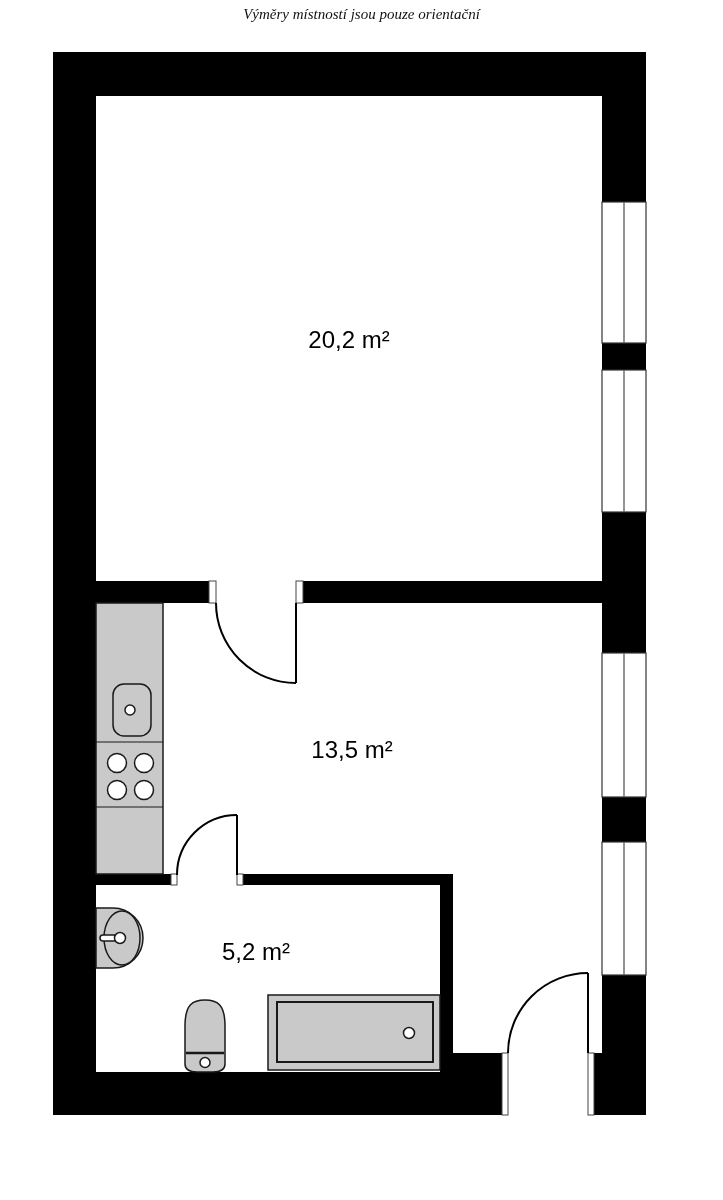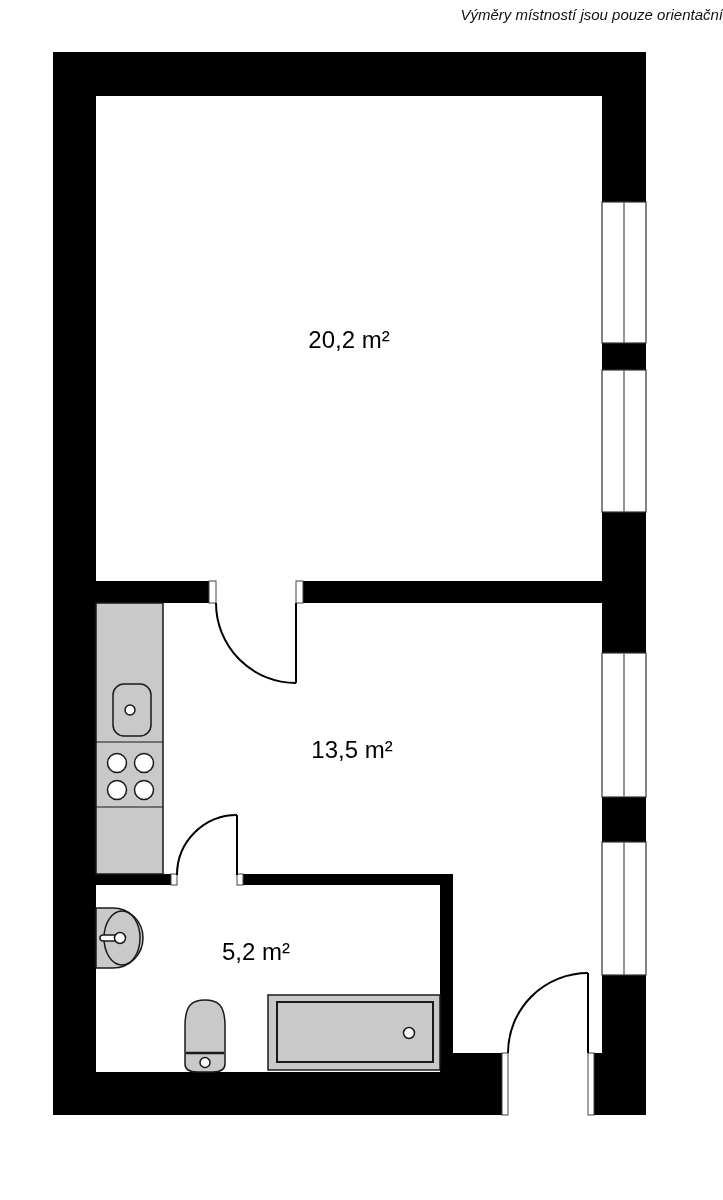--- a/index.html
+++ b/index.html
@@ -2,21 +2,21 @@
 <html><head>
 <meta charset="utf-8">
 <style>
   html, body { margin: 0; padding: 0; background: #ffffff; }
   body {
     width: 723px; height: 1200px; position: relative;
     font-family: "Liberation Sans", sans-serif;
   }
   .title {
     position: absolute; top: 6px; left: 0; width: 723px;
-    text-align: right; font-style: italic; font-size: 15px; color: #111111;
+    text-align: center; font-style: italic; font-size: 15px; color: #111111; font-family: Liberation Serif, serif;
   }
   svg.plan { position: absolute; top: 0; left: 0; }
   .window-frame { fill: #ffffff; stroke: #333333; stroke-width: 1.2; }
   .window-mullion { stroke: #666666; stroke-width: 1.4; }
   .jamb { fill: #ffffff; stroke: #444444; stroke-width: 1; }
   .cut { fill: #ffffff; }
   .door { fill: none; stroke: #000000; stroke-width: 2; }
   .fx { stroke: #1a1a1a; stroke-width: 1.5; }
   .fx-thin { stroke: #1a1a1a; stroke-width: 1.2; fill: none; }
   .fx-line { stroke: #1a1a1a; stroke-width: 2.5; }

